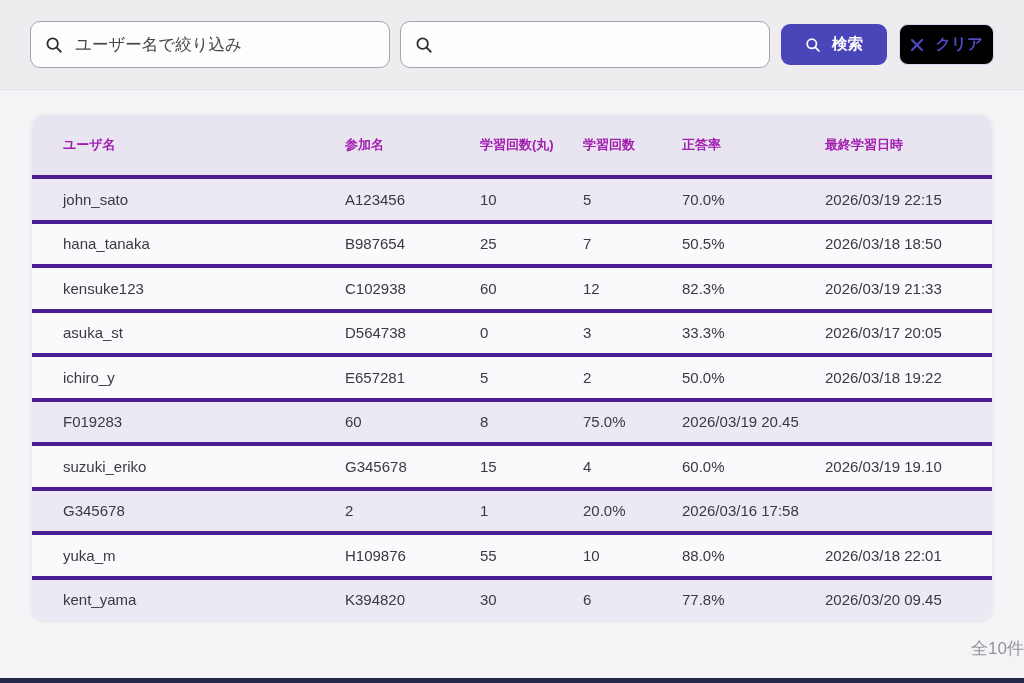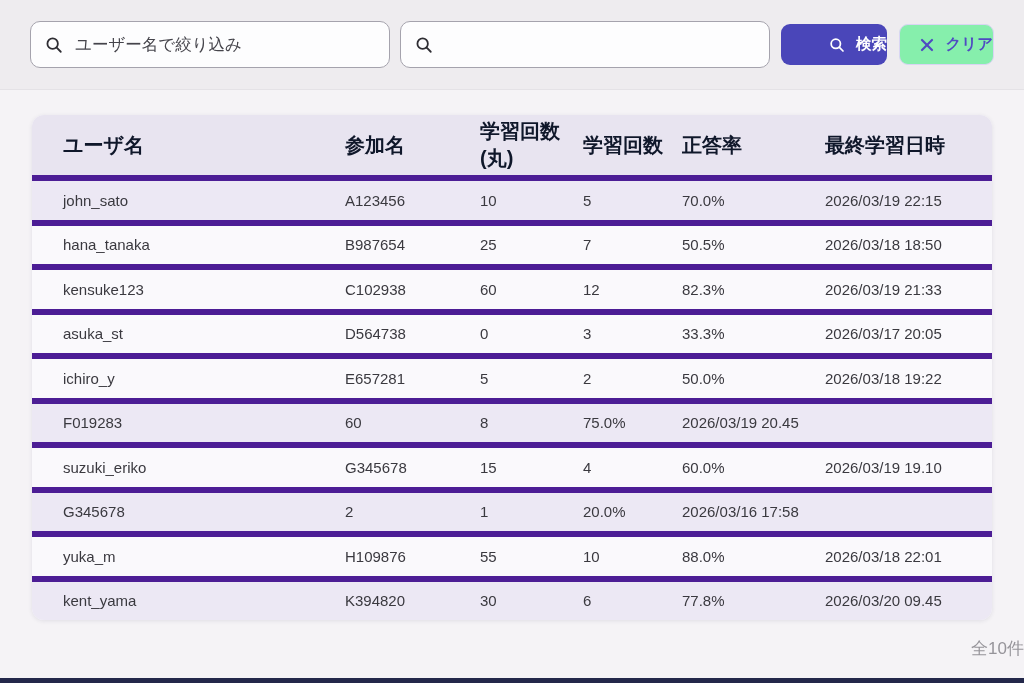--- a/index.html
+++ b/index.html
@@ -40,37 +40,37 @@
   .search-field input::placeholder { color: #45444b; opacity: 1; }
   .field-user { width: 360px; }
   .field-join { width: 370px; margin-left: 10px; }
   .spacer { flex: 1; }
 
   .btn {
     height: 41px;
     border-radius: 9px;
     display: flex;
     align-items: center;
-    justify-content: flex-end;
+    justify-content: center;
     gap: 11px;
     font-size: 15.5px;
     font-weight: 600;
     cursor: pointer;
     border: none;
     font-family: inherit;
   }
   .btn-search {
     width: 106px;
     background: #4a46b9;
     color: #ffffff;
   }
   .btn-clear {
     width: 95px;
     margin-left: 12px;
-    background: #86efac;
+    background: #000000;
     border: 1px solid #d9d5f3;
     color: #4f4ac2;
   }
   .icon { display: inline-flex; align-items: center; }
 
   
   .table-card {
     width: 960px;
     margin: 25px auto 0 32px;
     background: #faf9fc;
@@ -80,30 +80,30 @@
   }
   .trow {
     display: grid;
     grid-template-columns: 313px 135px 103px 99px 143px 1fr;
     align-items: center;
   }
   .trow > div:first-child { padding-left: 31px; }
   .thead {
     height: 60px;
     background: #e8e4f0;
-    font-size: 20px;
+    font-size: 13px;
     font-weight: 700;
-    color: #0f172a;
+    color: #a21caf;
   }
   .tbody .trow {
     height: 44.5px;
     font-size: 15px;
     color: #3a393f;
     background: #faf9fc;
-    border-top: 6px solid #4c1d95;
+    border-top: 4px solid #4c1d95;
   }
   .tbody .trow.tinted { background: #ece8f4; }
 
   
   .footer-count {
     text-align: right;
     margin-top: 17px;
     font-size: 17px;
     color: #96949a;
   }

